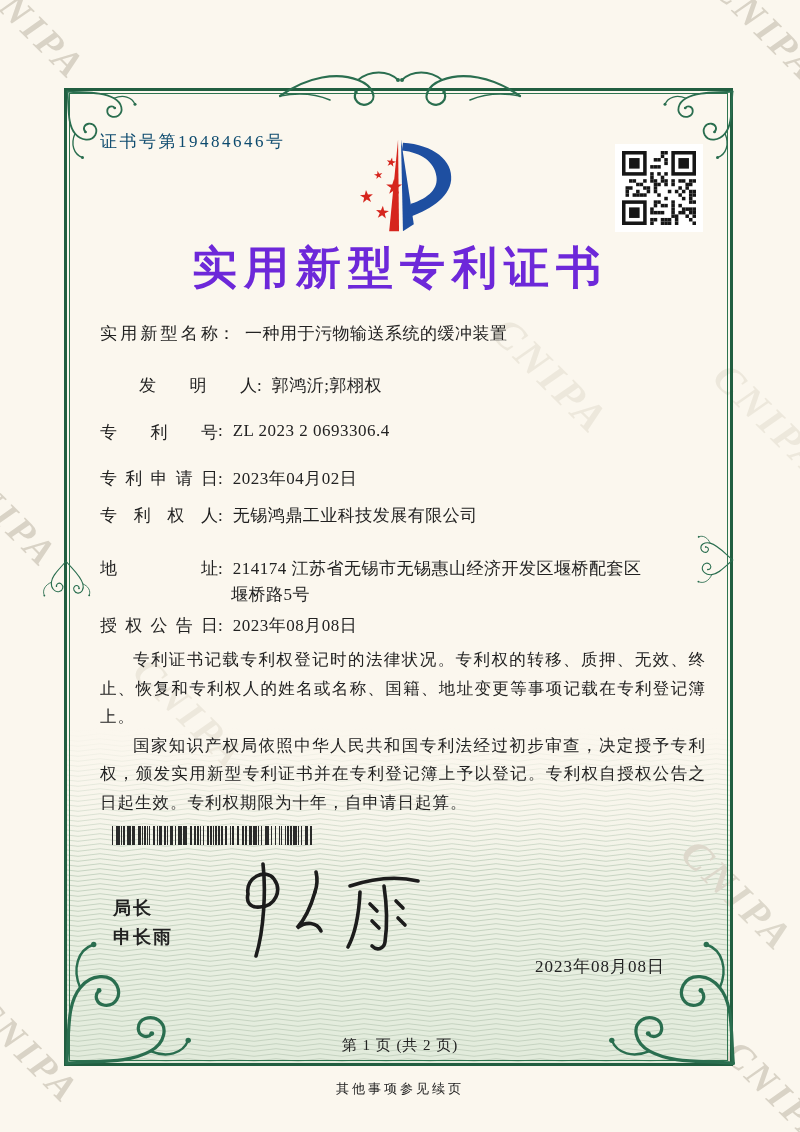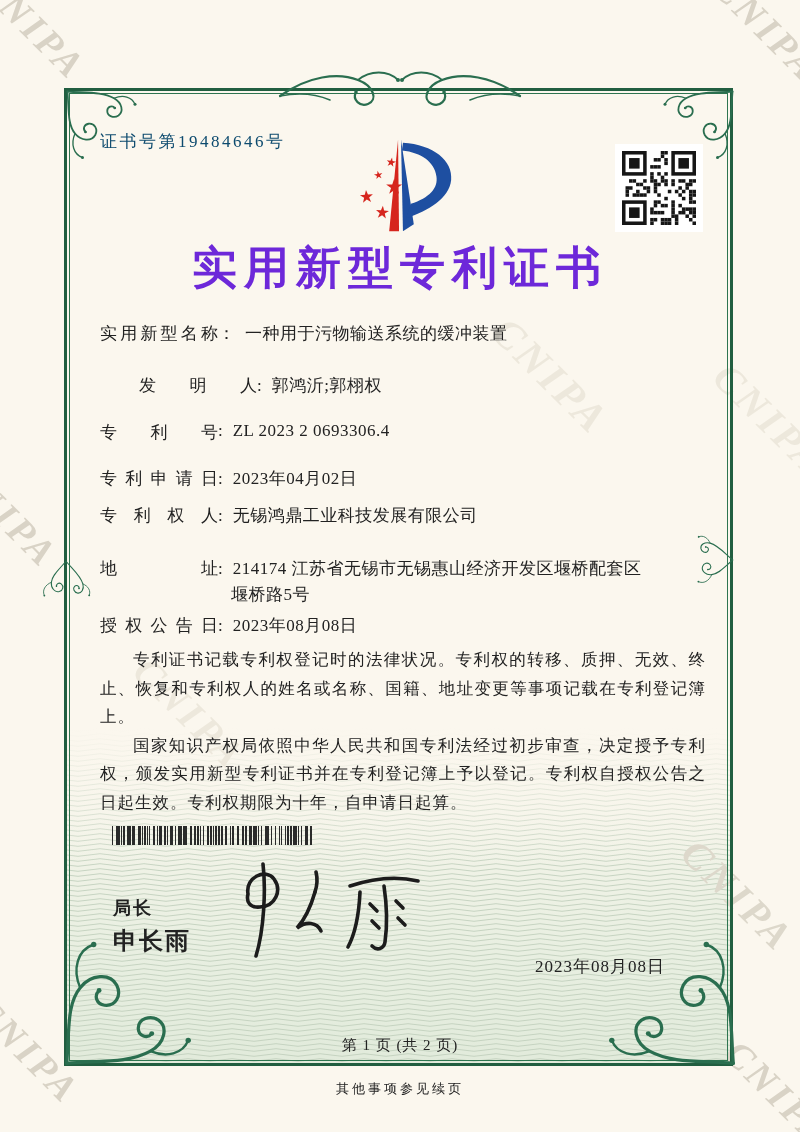--- a/index.html
+++ b/index.html
@@ -40,21 +40,21 @@
   .pair2{position:absolute;left:300px;top:0;white-space:nowrap;}
   .addr2{position:absolute;left:131px;top:26px;letter-spacing:.5px;}
   
   #body{left:100px;top:646px;width:606px;z-index:5;font-size:16.5px;line-height:28.5px;
         letter-spacing:1px;text-align:justify;}
   #body p{margin:0;text-indent:2em;}
   
   #barcode{left:112px;top:826px;z-index:5;}
   #officerTitle{left:113px;top:896px;font-size:18px;font-weight:700;z-index:5;
         font-family:"Liberation Sans",sans-serif;letter-spacing:2px;}
-  #officerName{left:113px;top:925px;font-size:24px;font-weight:700;z-index:5;
+  #officerName{left:113px;top:925px;font-size:18px;font-weight:700;z-index:5;
         font-family:"Liberation Sans",sans-serif;letter-spacing:2px;}
   #signature{left:232px;top:852px;z-index:6;}
   #issueDate{left:450px;top:955px;width:215px;text-align:right;font-size:17px;
         letter-spacing:1px;z-index:5;}
   #pageInfo{left:0;top:1036px;width:800px;text-align:center;font-size:15px;z-index:5;
         letter-spacing:1px;}
   #footerNote{left:0;top:1080px;width:800px;text-align:center;font-size:13px;z-index:5;
         letter-spacing:3px;}
   .orn{z-index:4;pointer-events:none;}
 </style>

